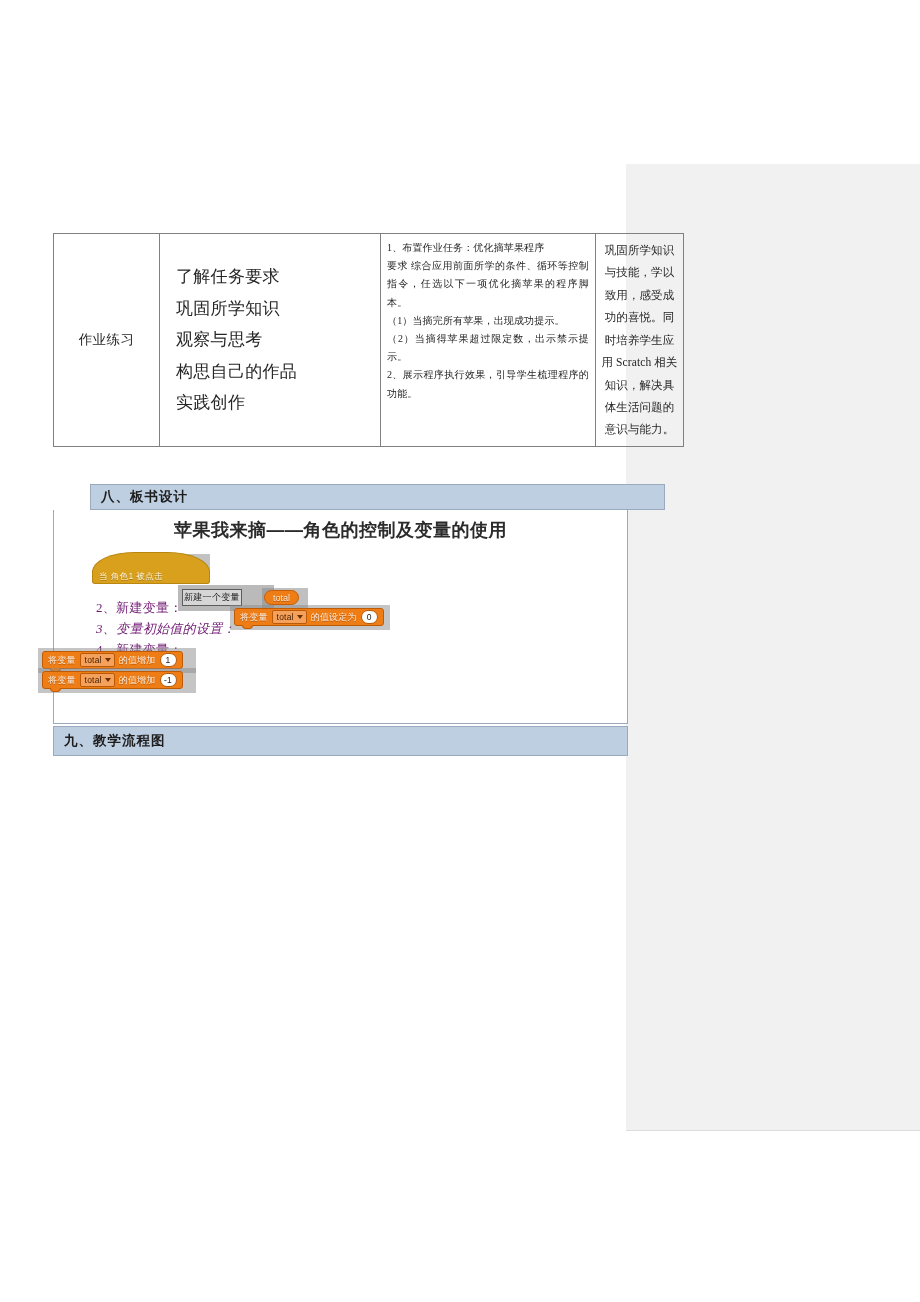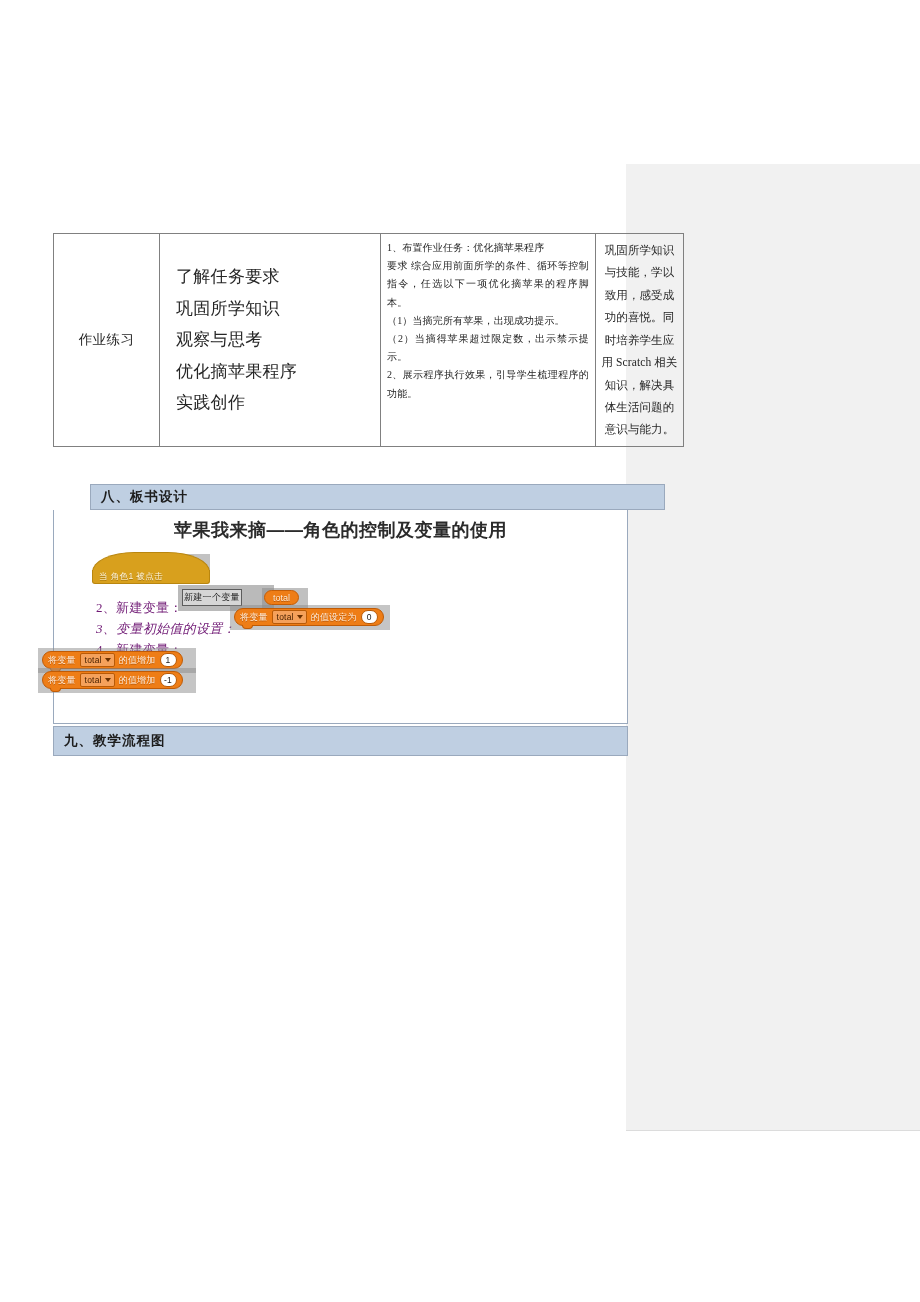--- a/index.html
+++ b/index.html
@@ -252,21 +252,21 @@
     width: 46px;
     height: 20px;
     background: #8c8c8c;
     opacity: .55;
   }
 
   
   .cmd {
     background: #ee7d16;
     border: 1px solid #c05b05;
-    border-radius: 9px;
+    border-radius: 3px;
     height: 18px;
     padding: 0 5px;
     color: #ffeedd;
     font-size: 9px;
     letter-spacing: .2px;
     text-shadow: 0 1px 0 rgba(140,60,0,.55);
     gap: 4px;
   }
   .cmd .drop {
     background: #f5a15b;
@@ -339,21 +339,21 @@
 
   <table id="lesson-table">
     <tbody>
         <tr>
       <td class="col-a cell-stage">作业练习</td>
 
       <td class="col-b cell-objectives">
         <div>了解任务要求</div>
         <div>巩固所学知识</div>
         <div>观察与思考</div>
-        <div>优化摘苹果程序</div>
+        <div>构思自己的作品</div>
         <div>实践创作</div>
       </td>
 
       <td class="col-c cell-activity">
         <p>1、布置作业任务：优化摘苹果程序</p>
         <p>要求 综合应用前面所学的条件、循环等控制指令，任选以下一项优化摘苹果的程序脚本。</p>
         <p>（1）当摘完所有苹果，出现成功提示。</p>
         <p>（2）当摘得苹果超过限定数，出示禁示提示。</p>
         <p>2、展示程序执行效果，引导学生梳理程序的功能。</p>
       </td>

